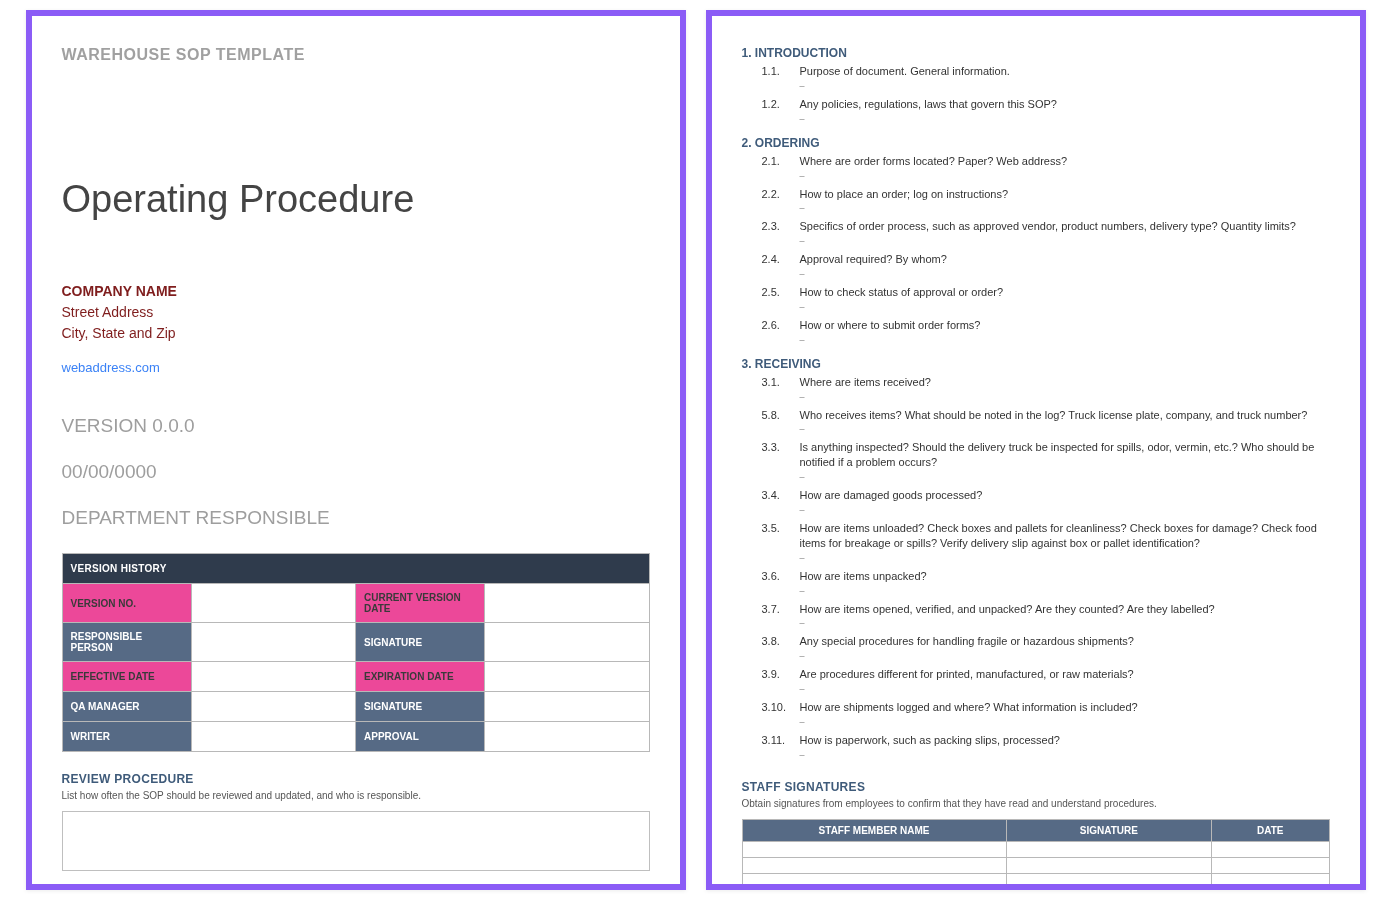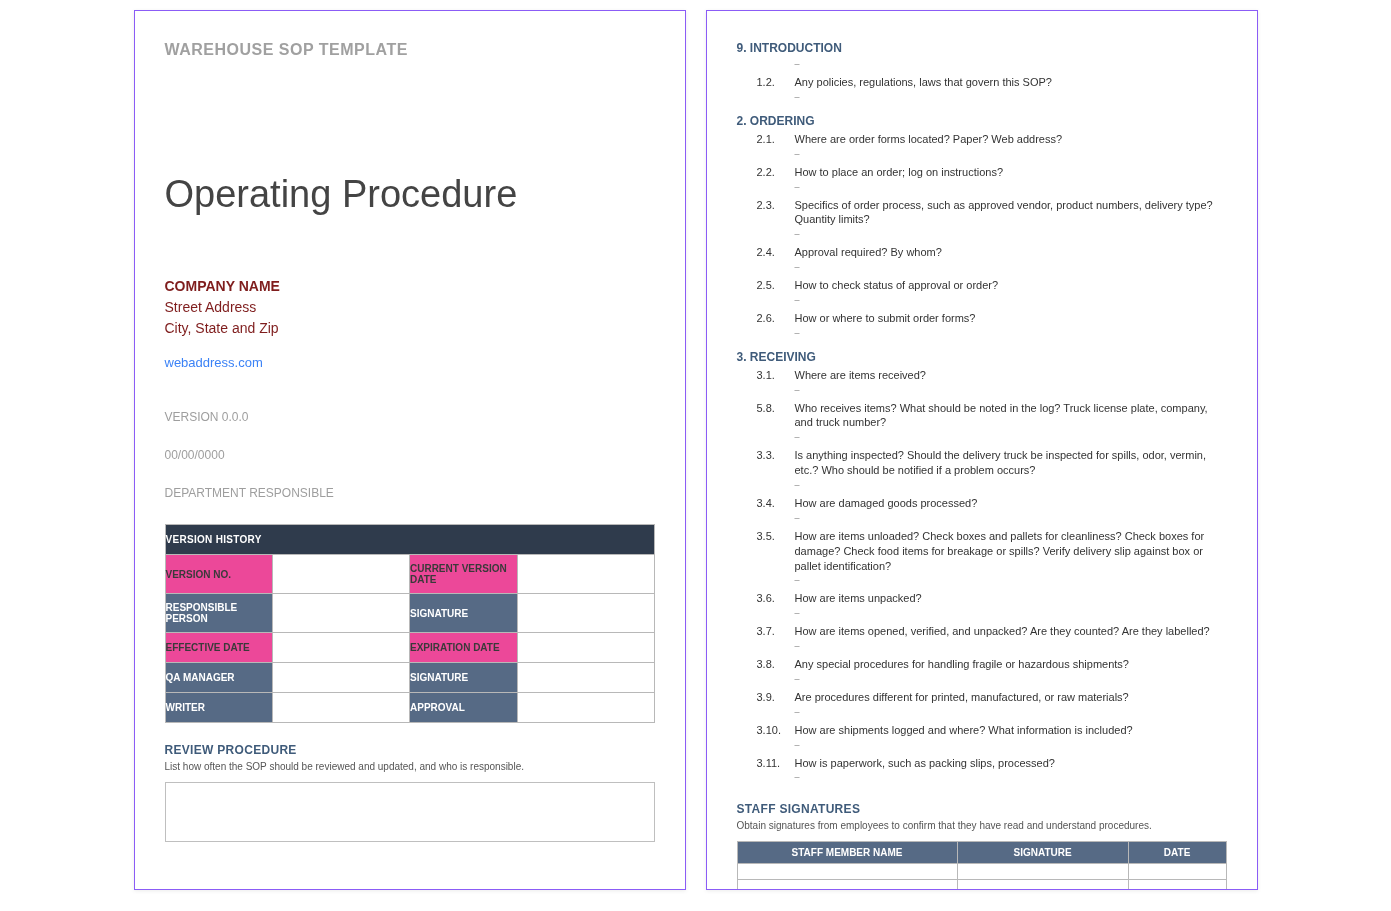--- a/index.html
+++ b/index.html
@@ -5,24 +5,24 @@
   * { box-sizing: border-box; margin: 0; padding: 0; }
   body {
     background: #ffffff;
     font-family: "Century Gothic", "Avant Garde", Arial, sans-serif;
     padding: 10px;
     display: flex;
     gap: 20px;
     justify-content: center;
   }
   .page {
-    width: 552px;
+    width: 660px;
     height: 880px;
     background: #fff;
-    border: 1px solid #8b5cf6;
+    border: 6px solid #8b5cf6;
     box-shadow: 0 1px 4px rgba(0,0,0,0.08);
     padding: 30px 30px;
     overflow: hidden;
     color: #333;
   }
   
   .header-small {
     font-size: 16px;
     font-weight: 700;
     letter-spacing: 0.5px;
@@ -37,30 +37,30 @@
     margin-bottom: 60px;
   }
   .company-block {
     color: #7f1d1d;
     font-size: 14px;
     line-height: 1.5;
     margin-bottom: 16px;
   }
   .company-block .name { font-weight: 600; }
   .web { color: #3b82f6; font-size: 13px; margin-bottom: 40px; }
-  .meta-line { color: #9e9e9e; font-size: 12px; margin-bottom: 24px; }
+  .meta-line { color: #9e9e9e; font-size: 19px; margin-bottom: 24px; }
   .version-table {
     width: 100%;
     border-collapse: collapse;
     font-size: 10px;
     margin-top: 10px;
   }
   .version-table th, .version-table td {
     border: 1px solid #b8b8b8;
-    padding: 8px 0;
+    padding: 8px 8px;
     text-align: left;
     height: 30px;
   }
   .vh-header {
     background: #2f3b4c;
     color: #fff;
     font-weight: 700;
     letter-spacing: 0.3px;
   }
   .light-cell { background: #ec4899; color: #3a3a3a; font-weight: 700; }
@@ -195,21 +195,25 @@
     </table>
 
   <div class="section-title">REVIEW PROCEDURE</div>
   <div class="section-desc">List how often the SOP should be reviewed and updated, and who is responsible.</div>
   <div class="empty-box"></div>
 </div>
 
 <div class="page">
   <div class="outline" id="outline-root">
       <div class="sec">
-        <div class="sec-head">9.  INTRODUCTION</div>
+        <div class="sec-head">1.  INTRODUCTION</div>
+        <div class="item">
+          <span class="num">1.1.</span>
+          <span>Purpose of document. General information.</span>
+        </div>
         <div class="dash">–</div>
         <div class="item">
           <span class="num">1.2.</span>
           <span>Any policies, regulations, laws that govern this SOP?</span>
         </div>
         <div class="dash">–</div>
       </div>
       <div class="sec">
         <div class="sec-head">2.  ORDERING</div>
         <div class="item">

